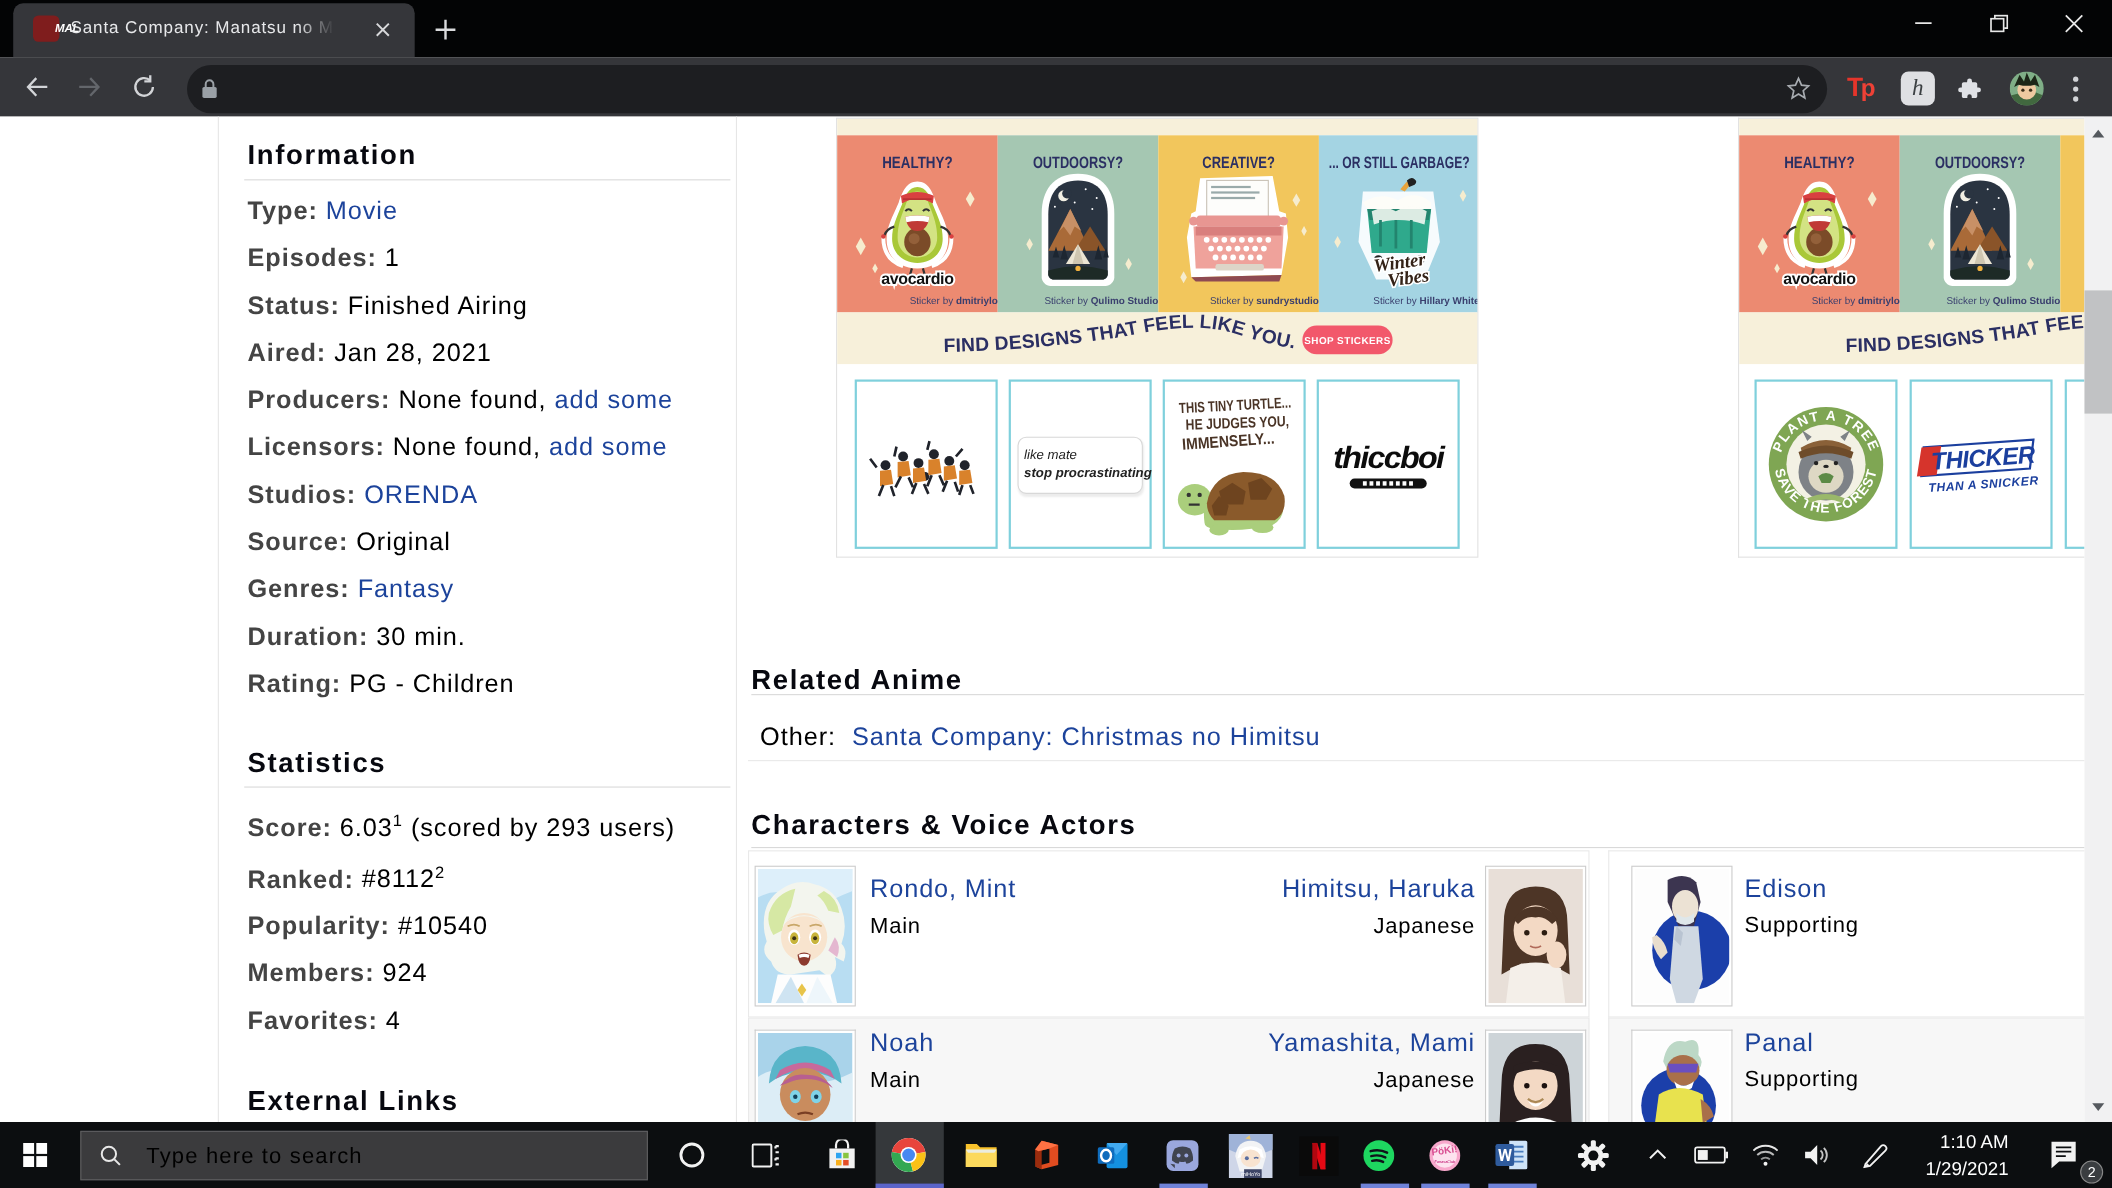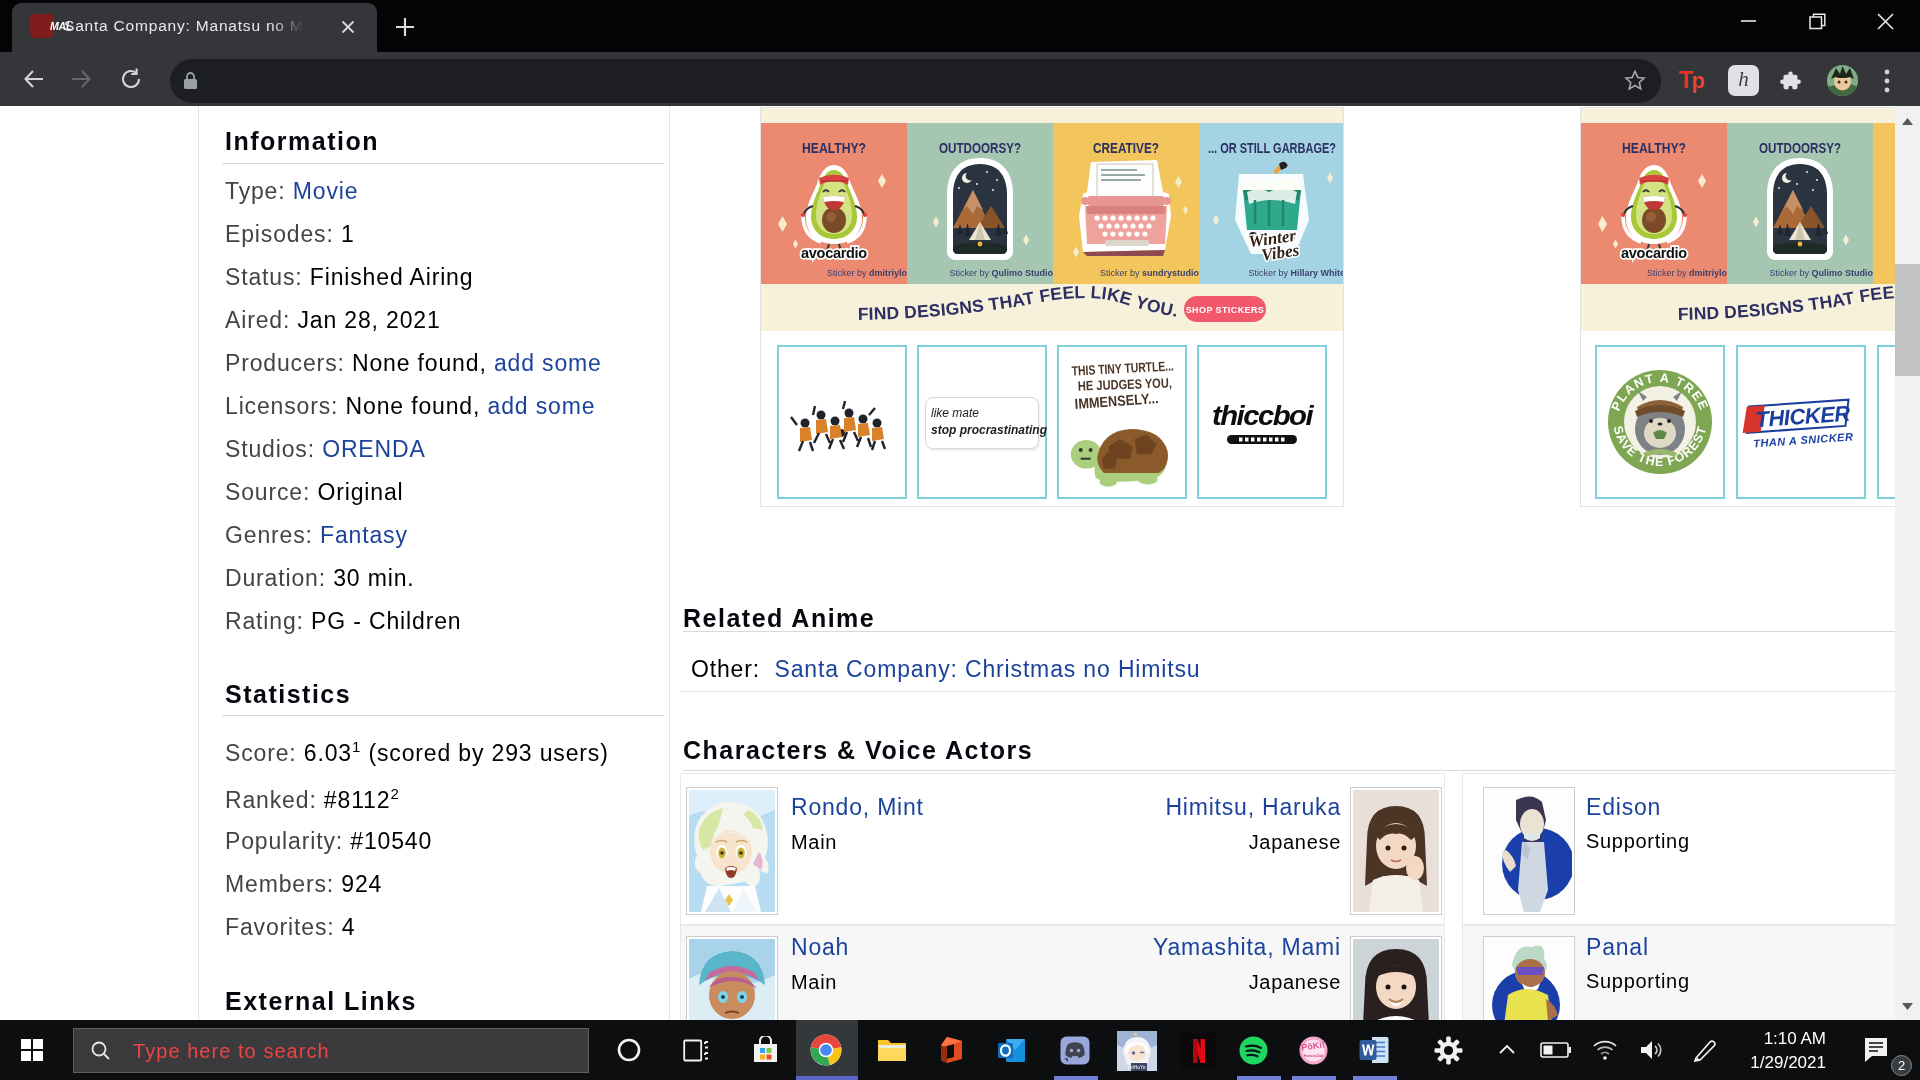--- a/index.html
+++ b/index.html
@@ -23,40 +23,40 @@
     border-radius:22px; }
   .urltxt { font-size:20px; color:#e8eaed; letter-spacing:0.15px; }
   .urlgray { color:#9aa0a6; }
   
   #page { left:0; top:106px; width:1895px; height:914px; background:#fff; }
   #scroll { left:1895px; top:106px; width:25px; height:914px; background:#f1f1f2; }
   #thumb { left:0px; top:158px; width:25px; height:112px; background:#c1c2c4; }
   .sideline { width:1px; background:#e6e6e6; }
   .h2 { font-weight:bold; font-size:25px; color:#07080f; letter-spacing:1.5px; }
   .hr { height:1px; background:#d9d9d9; }
-  .lbl { font-weight:normal; color:#444;margin-top:21px; }
+  .lbl { font-weight:bold; color:#444;margin-top:21px; }
   .itm { font-size:23px; color:#000; white-space:nowrap; letter-spacing:0.85px;}
   a.lnk { color:#1c439b; text-decoration:none; }
   
   .row1 { background:#fff; }
   .row2 { background:#f7f7f7; }
   .ctable { border:1px solid #e9e9e9; }
   .thumbbox { border:1px solid #cccccc; background:#fff; padding:2px; }
   .cname { font-size:23px; color:#1c439b; letter-spacing:0.8px; }
   .crole { font-size:20px; color:#000; letter-spacing:0.7px; }
   
   .adwrap { border:1px solid #e2e2e2; background:#fff; }
   .cream { background:#f7f0da; }
   .stickby { font-size:9px; color:#3a3f6e; text-align:right; white-space:nowrap;}
   .sq { border:2px solid #7fd0dc; background:#fff; }
   
   #taskbar { left:0; top:1020px; width:1920px; height:60px; background:#0c0e10; }
   #searchbox { left:73px; top:1028px; width:516px; height:45px; background:#3b3b3d;
     border:1px solid #5f5f61; }
-  #searchtxt { left:133px; top:1040px; font-size:20px; color:#ef4444; letter-spacing:1.05px; }
+  #searchtxt { left:133px; top:1040px; font-size:20px; color:#000000; letter-spacing:1.05px; }
   .clock { color:#fff; font-size:17px; text-align:right; }
 </style>
 </head>
 <body>
 <div id="stage">
 
   <div class="abs" id="tabstrip"></div>
   <div class="abs" id="tab"></div>
   <div class="abs" id="favicon">MAL</div>
   <div class="abs" id="tabtitle">Santa Company: Manatsu no Mer</div>

